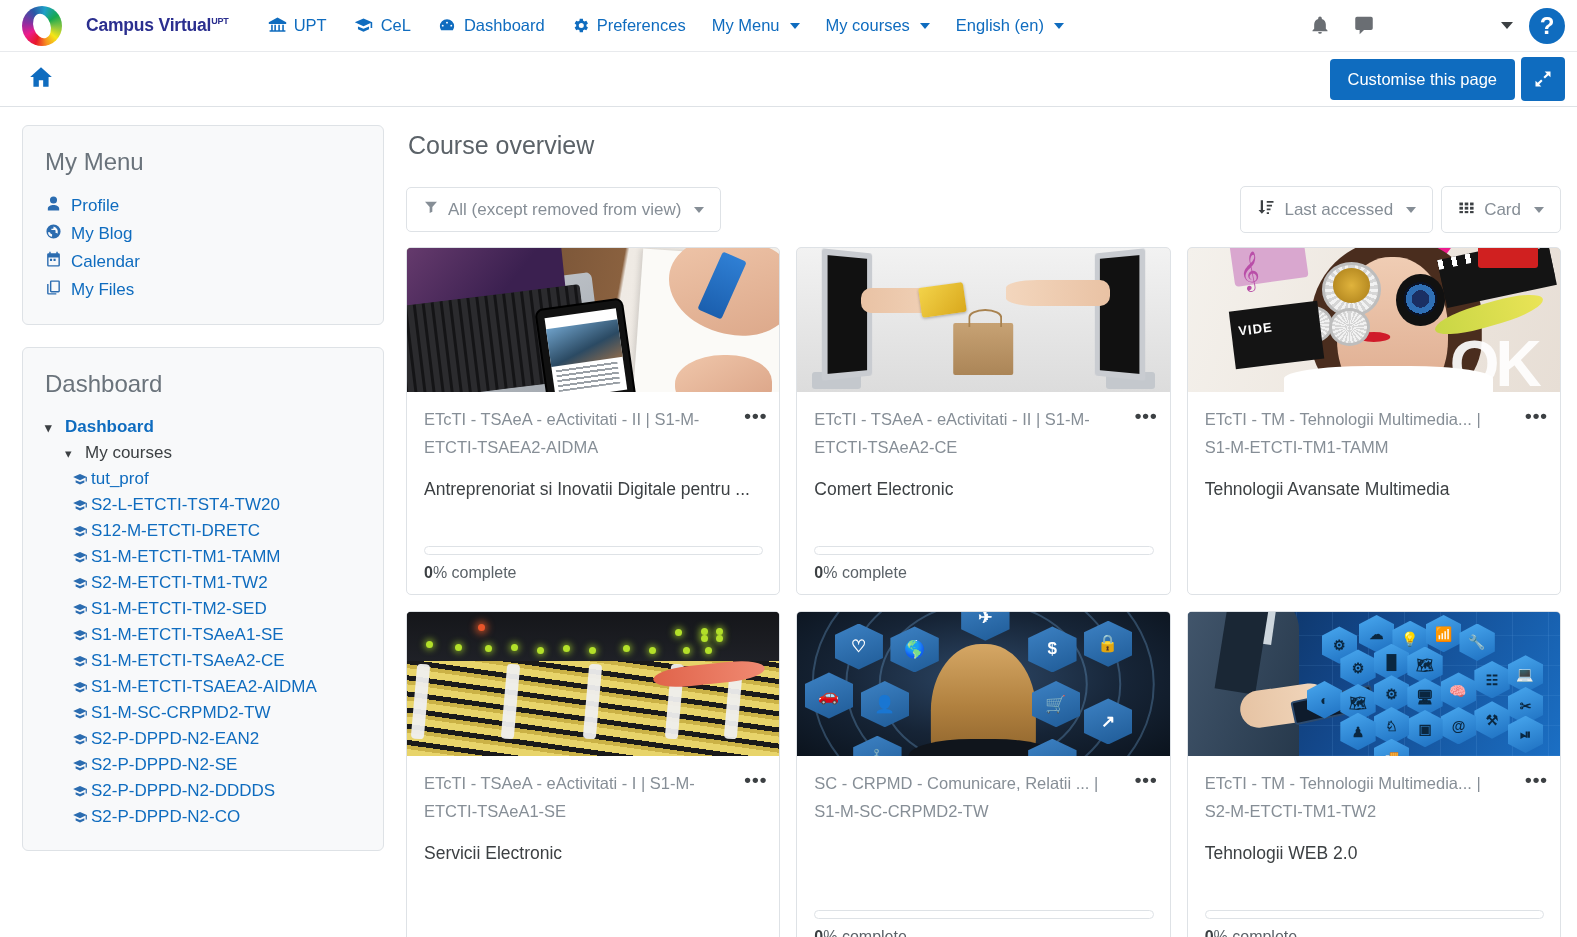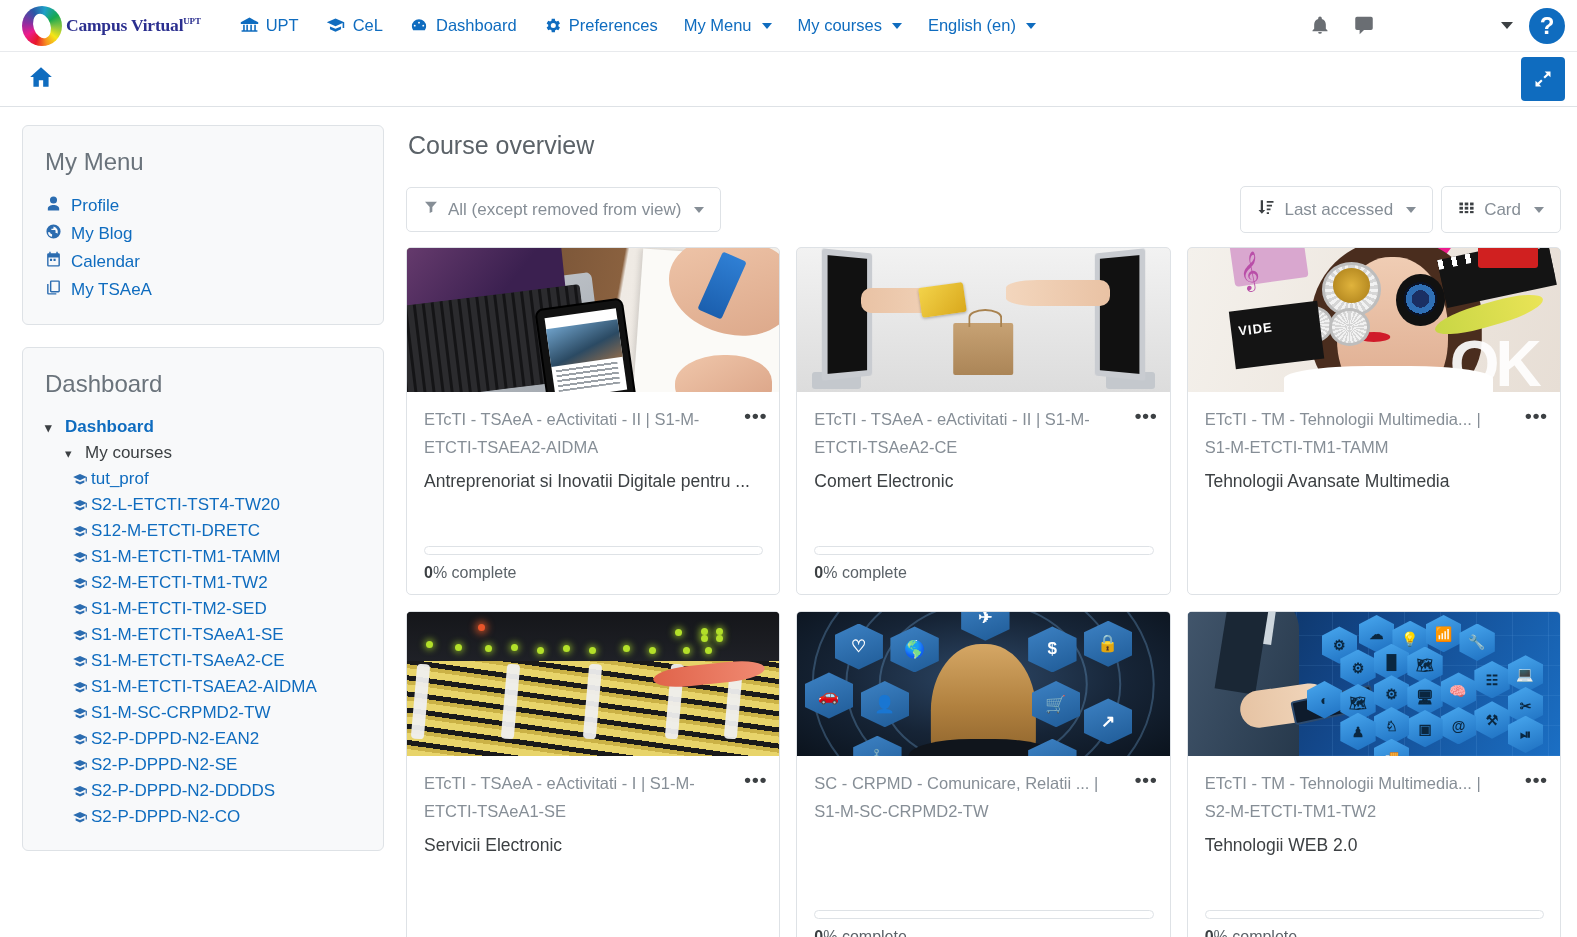--- a/index.html
+++ b/index.html
@@ -15,21 +15,21 @@
   .navbar {
     position: relative;
     height: 52px;
     background: #ffffff;
     display: flex;
     align-items: center;
     padding: 0 8px 0 22px;
     border-bottom: 1px solid #e8eaed;
     z-index: 40;
   }
-  .brand { display: flex; align-items: center; gap: 4px; margin-right: 26px; font-family: Liberation Serif, serif; }
+  .brand { display: flex; align-items: center; gap: 24px; margin-right: 26px; }
   .brand-logo {
     width: 40px; height: 40px;
     border-radius: 50%;
     position: relative;
     background:
       conic-gradient(from 200deg,
         #e8182a 0deg, #ec1c8c 40deg, #8f2da0 80deg,
         #2b57a6 130deg, #1fa0c8 170deg, #16a94f 215deg,
         #8ec63f 255deg, #f4e617 290deg, #f79321 325deg, #e8182a 360deg);
     box-shadow: inset 0 0 0 0px #fff;
@@ -249,21 +249,21 @@
   .card-sub {
     font-size: 16.5px;
     color: #868e96;
     line-height: 1.68;
     padding-right: 38px;
   }
   .card-name {
     font-size: 17.5px;
     color: #3c4043;
     line-height: 1.6;
-    margin-top: 6px;
+    margin-top: 14px;
   }
   .card-menu {
     position: absolute;
     top: 14px; right: 12px;
     color: #3c4043;
     font-size: 19px;
     letter-spacing: 1px;
     line-height: 1;
     cursor: pointer;
     font-weight: bold;
@@ -452,20 +452,21 @@
 </div>
 
 <div class="subbar">
   <div class="home-icon">
     <svg width="26" height="26" viewBox="0 0 24 24" fill="#0f6cbf">
         <path d="M12 3 2 12h3v9h5v-6h4v6h5v-9h3L12 3z"></path>
       </svg>
   </div>
   <div class="user-pic-ghost"></div>
   <div class="subbar-right">
+    <button class="btn-primary">Customise this page</button>
     <button class="btn-square">
       <svg width="20" height="20" viewBox="0 0 24 24" fill="#ffffff">
           <path d="M21 3h-7l2.6 2.6-4.1 4.1 1.8 1.8 4.1-4.1L21 10V3zM3 21h7l-2.6-2.6 4.1-4.1-1.8-1.8-4.1 4.1L3 14v7z"></path>
         </svg>
     </button>
   </div>
 </div>
 
 <div class="page">
 
@@ -498,21 +499,21 @@
           </span>
           <span class="lbl">Calendar</span>
         </li>
         <li>
           <span>
             <svg width="17" height="17" viewBox="0 0 24 24" fill="none" stroke="#2b6cb0" stroke-width="2">
                 <rect x="8" y="3" width="12" height="15" rx="1"></rect>
                 <path d="M16 21H5a1 1 0 0 1-1-1V7"></path>
               </svg>
           </span>
-          <span class="lbl">My TSAeA</span>
+          <span class="lbl">My Files</span>
         </li>
       </ul>
     </section>
 
     <section class="block">
       <h2 class="block-title">Dashboard</h2>
       <ul class="nav-tree">
         <li class="tree-l0">
           <span class="tree-chevron">▾</span>
           <span class="lbl">Dashboard</span>

